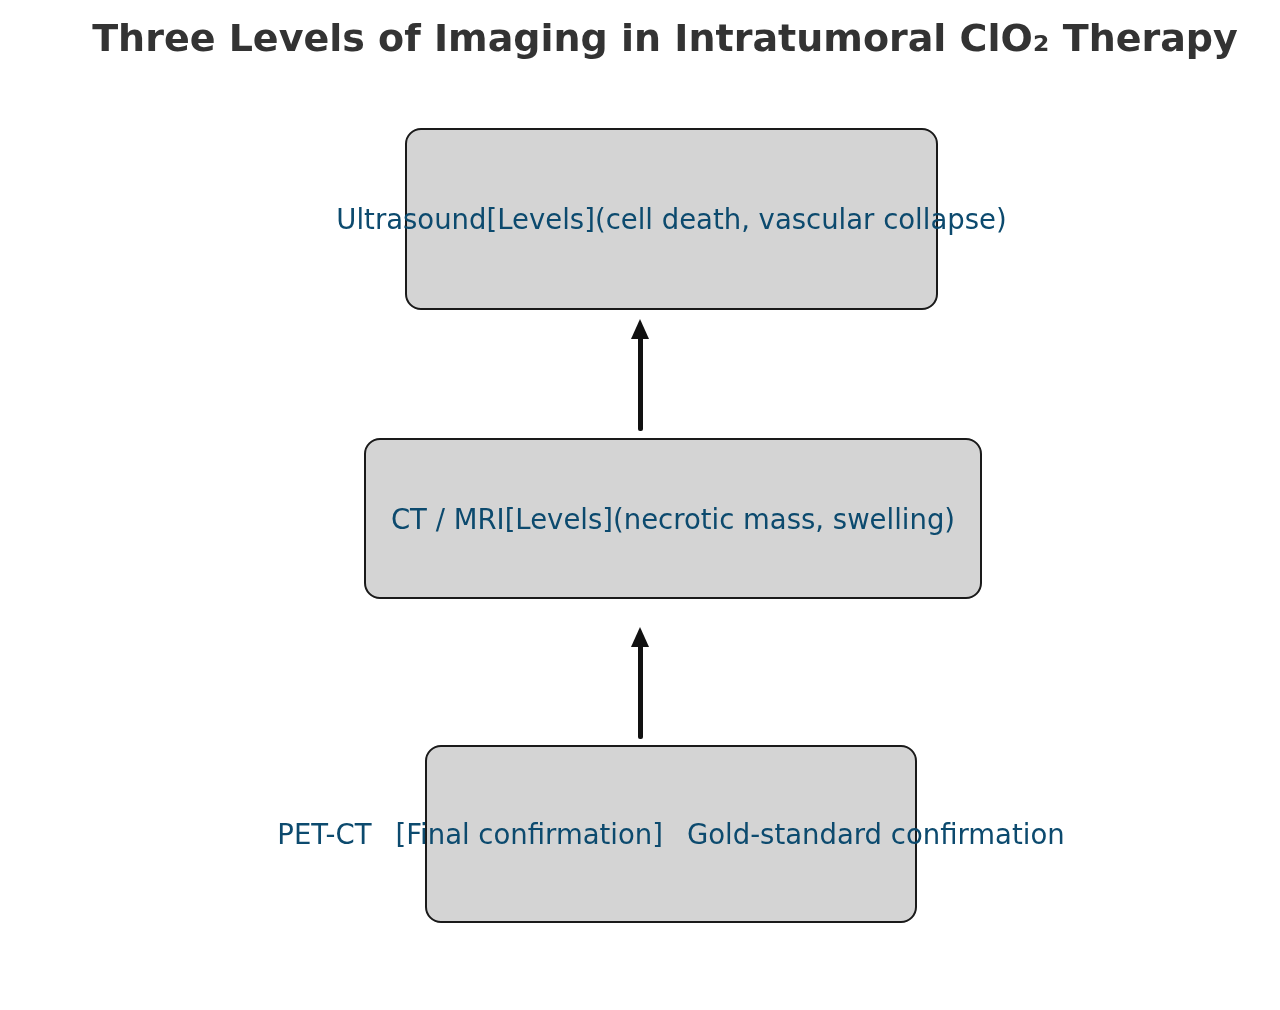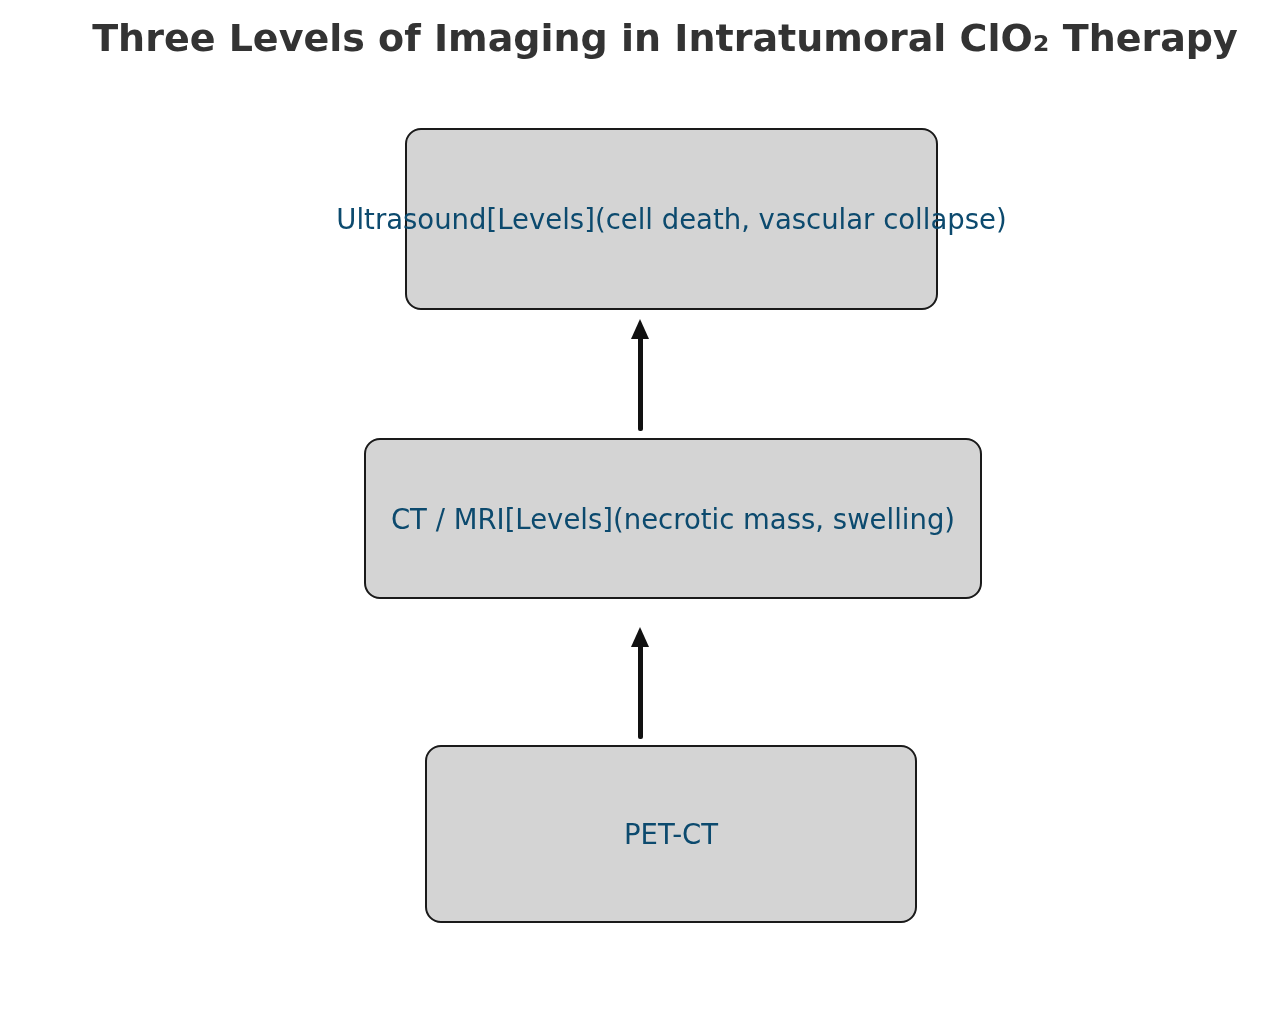--- a/index.html
+++ b/index.html
@@ -98,15 +98,17 @@
     <span class="line">(necrotic mass, swelling)</span>
   </div>
 
   <div class="arrow" id="arrow-bot-to-mid">
     <div class="arrow-head"></div>
     <div class="arrow-line"></div>
   </div>
 
   <div class="node" id="node-pet-ct">
     <span class="line">PET-CT</span>
+    <span class="line">[Final confirmation]</span>
+    <span class="line">Gold-standard confirmation</span>
   </div>
 
 </div>
 
 </body></html>

